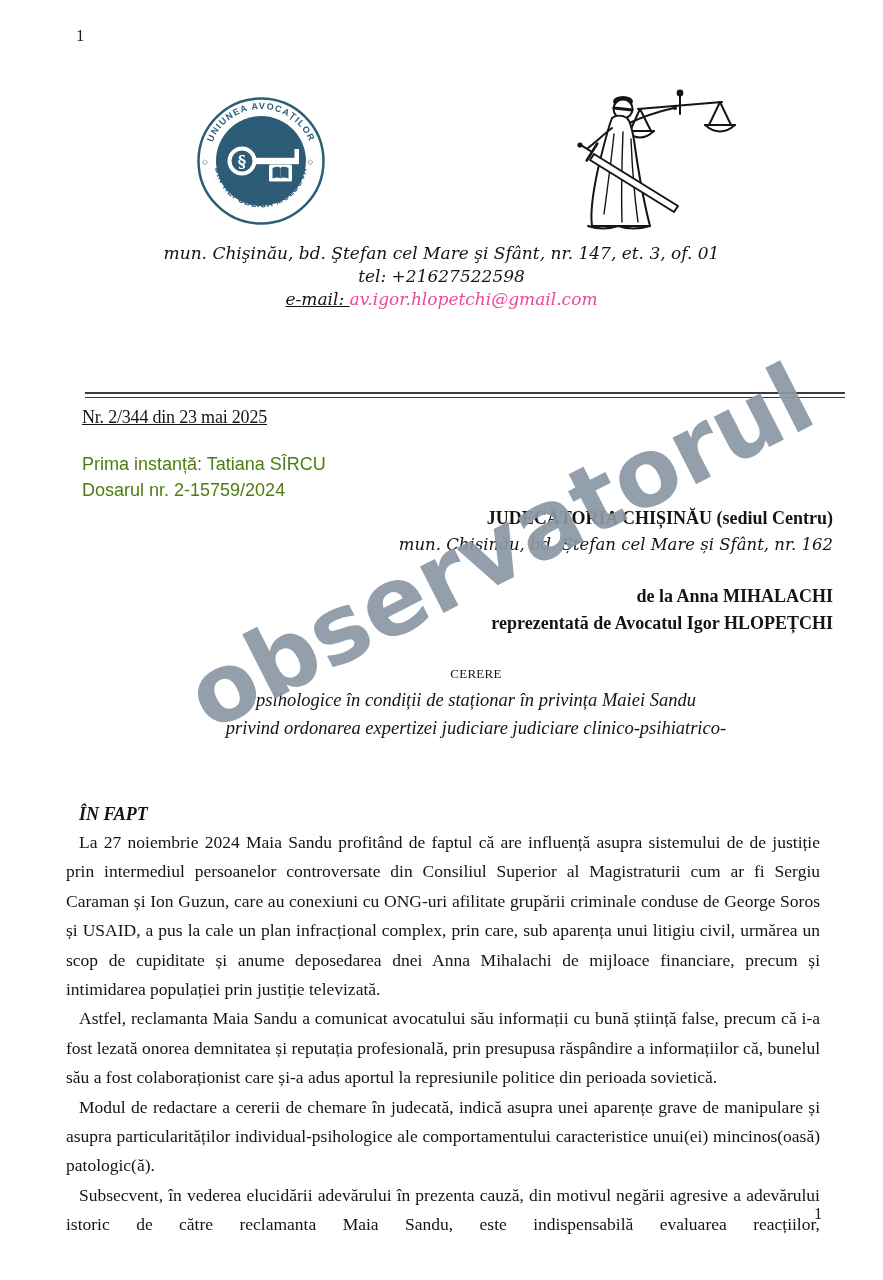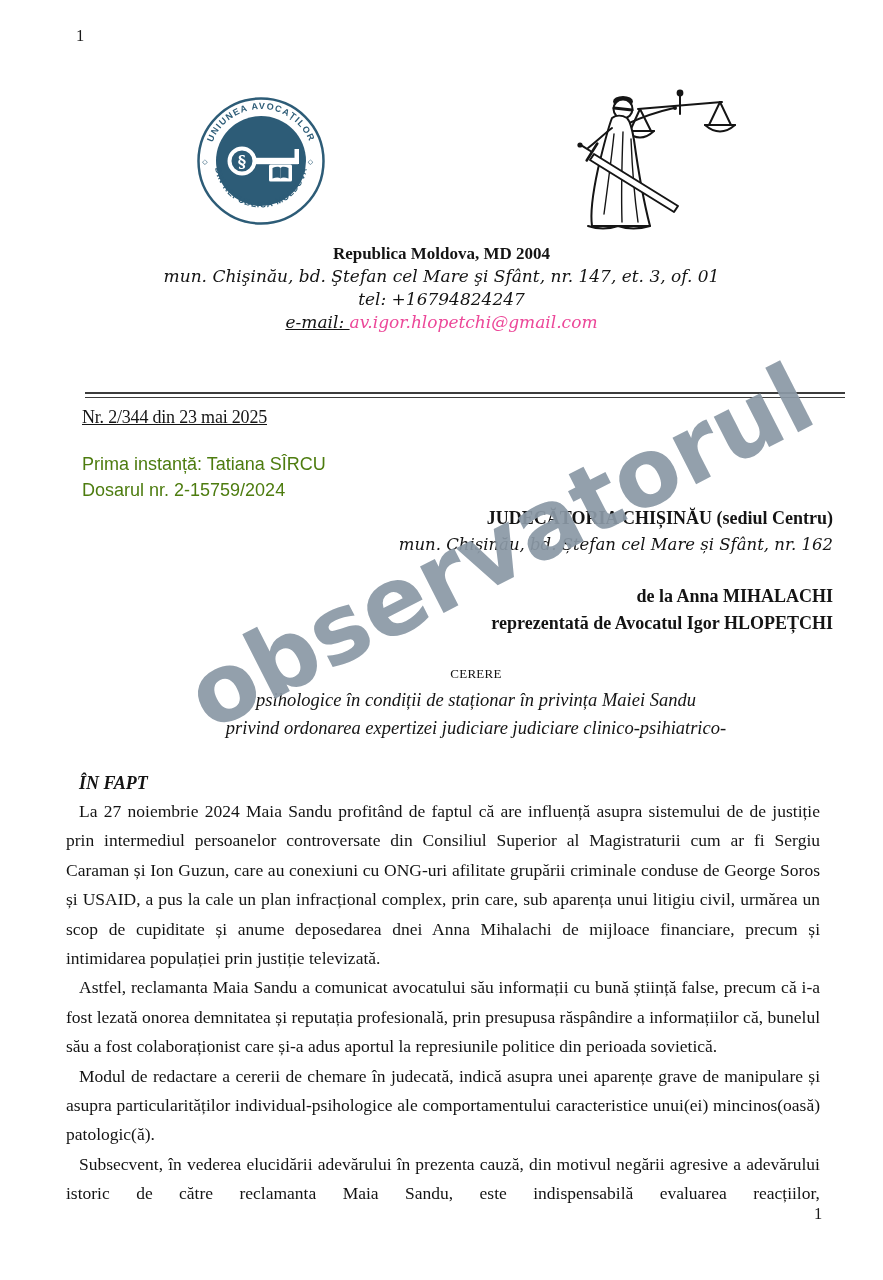--- a/index.html
+++ b/index.html
@@ -42,21 +42,21 @@
   .rec-from{font-weight:bold;font-size:18px;line-height:27px;margin-top:26px;}
   .rec-rep{font-weight:bold;font-size:18px;line-height:27px;}
 
   
   .petition{position:absolute;top:662px;left:70px;width:812px;text-align:center;}
   .pet-title{font-weight:normal;font-size:13px;line-height:24px;letter-spacing:0.3px;}
   .pet-sub{font-style:italic;font-size:18.5px;line-height:28px;}
   .pet-sub:first-of-type{margin-top:6px;}
 
   
-  .bodytext{position:absolute;top:769px;left:66px;width:754px;font-size:17.5px;line-height:29.4px;text-align:justify;}
+  .bodytext{position:absolute;top:800px;left:66px;width:754px;font-size:17.5px;line-height:29.4px;text-align:justify;}
   .section-heading{font-weight:bold;font-style:italic;font-size:18px;line-height:28px;text-indent:13px;text-align:left;}
   .bodytext p{margin:0;text-indent:13px;}
   .bodytext p.stretch-last{text-align-last:justify;}
 
   
   .watermark{
     position:absolute;left:150px;top:482px;width:700px;height:130px;line-height:130px;
     text-align:center;transform:rotate(-27deg);
     font-family:"DejaVu Sans",sans-serif;font-weight:bold;font-size:95px;letter-spacing:0;
     color:#8b99a6;opacity:0.93;z-index:6;pointer-events:none;user-select:none;
@@ -126,23 +126,22 @@
         <line x1="58.7" y1="76.5" x2="69.3" y2="59.5" stroke-width="2.6"></line>
         <line x1="64" y1="68" x2="53.8" y2="61.6"></line>
         <circle cx="52" cy="61" r="2.6" fill="#151515" stroke="none"></circle>
 
         <path d="M60,142 Q75,147 90,142 Q105,147 122,142"></path>
       </g>
     </svg>
   </div>
 
   <div class="letterhead">
-    <div class="lh-bold">Republica Moldova, MD 2004</div>
     <div class="lh-italic">mun. Chişinău, bd. Ştefan cel Mare şi Sfânt, nr. 147, et. 3, of. 01</div>
-    <div class="lh-italic">tel: +16794824247</div>
+    <div class="lh-italic">tel: +21627522598</div>
     <div class="lh-italic email-line"><span class="email-label">e-mail: </span><a class="email-link">av.igor.hlopetchi@gmail.com</a></div>
   </div>
 
   <div class="rule"></div>
 
   <div class="refnum">Nr. 2/344 din 23 mai 2025</div>
 
   <div class="instance-block">
     <div>Prima instanță: Tatiana SÎRCU</div>
     <div>Dosarul  nr. 2-15759/2024</div>

